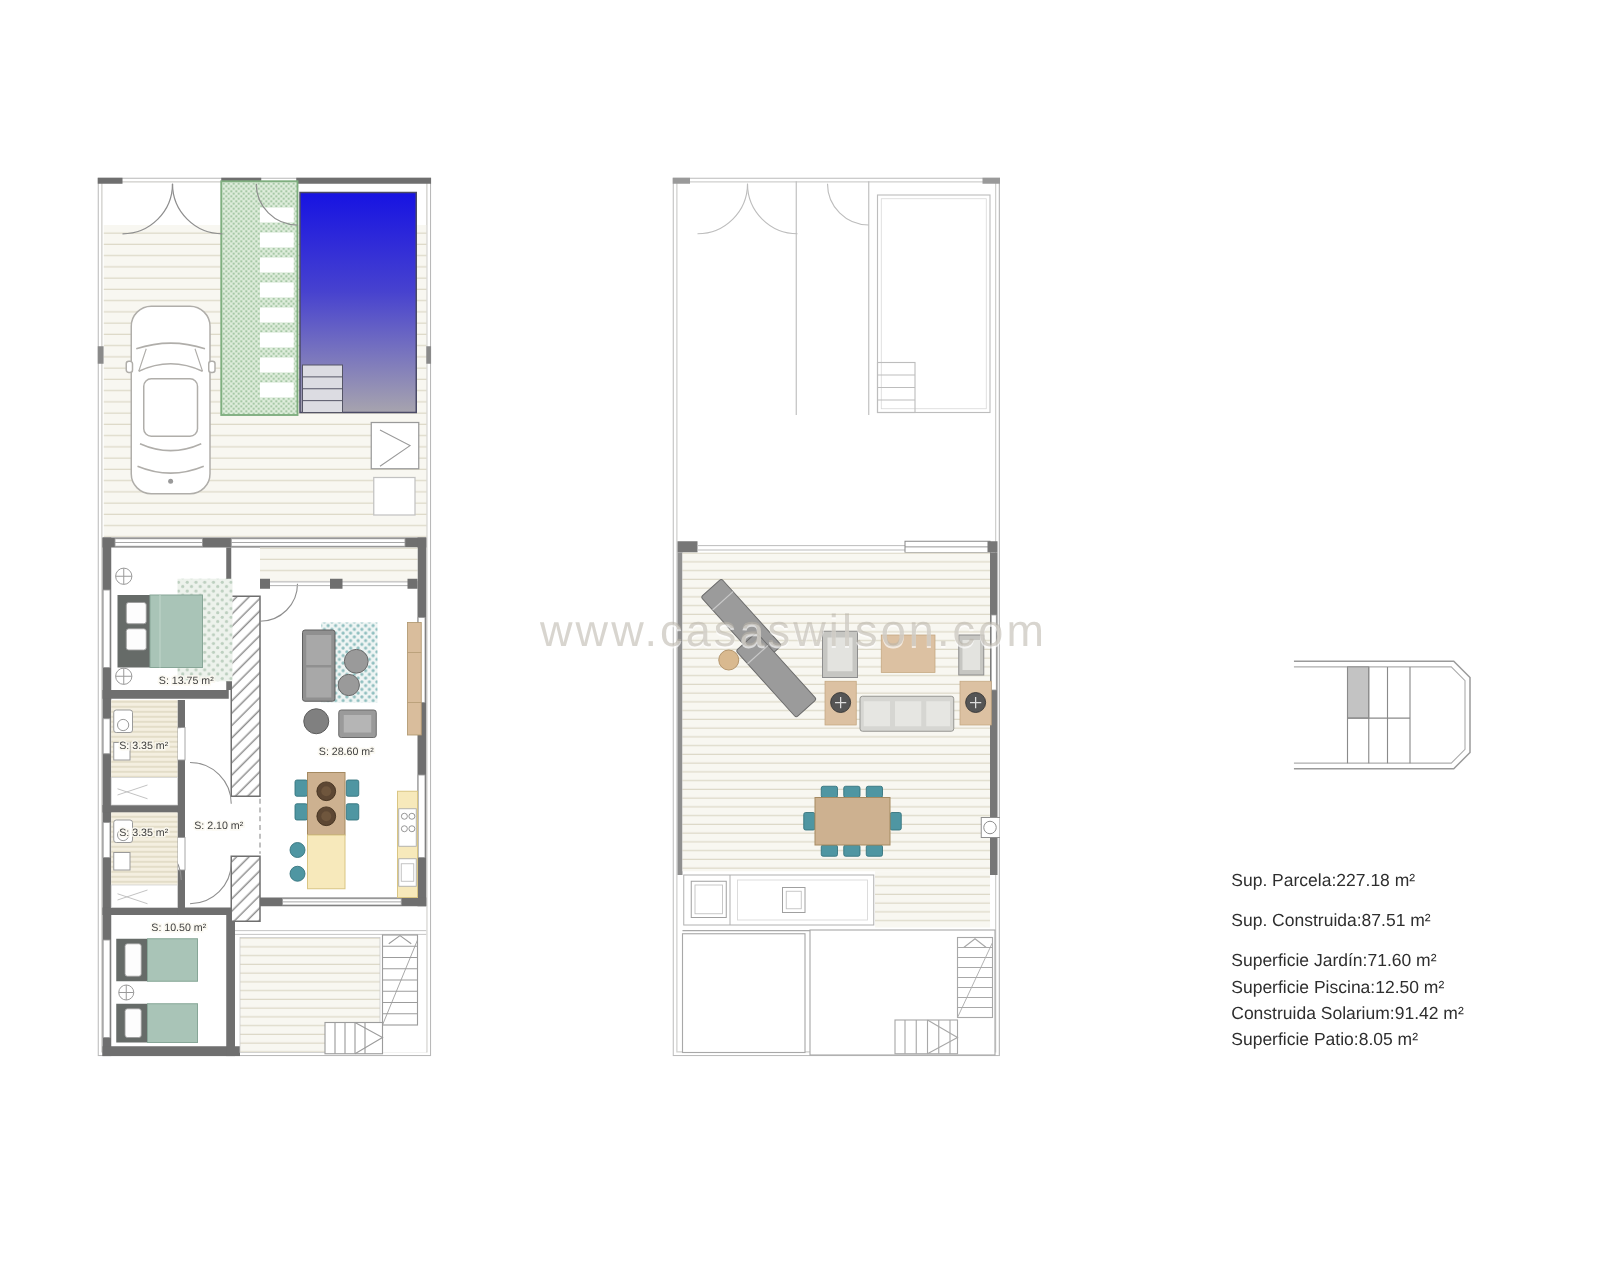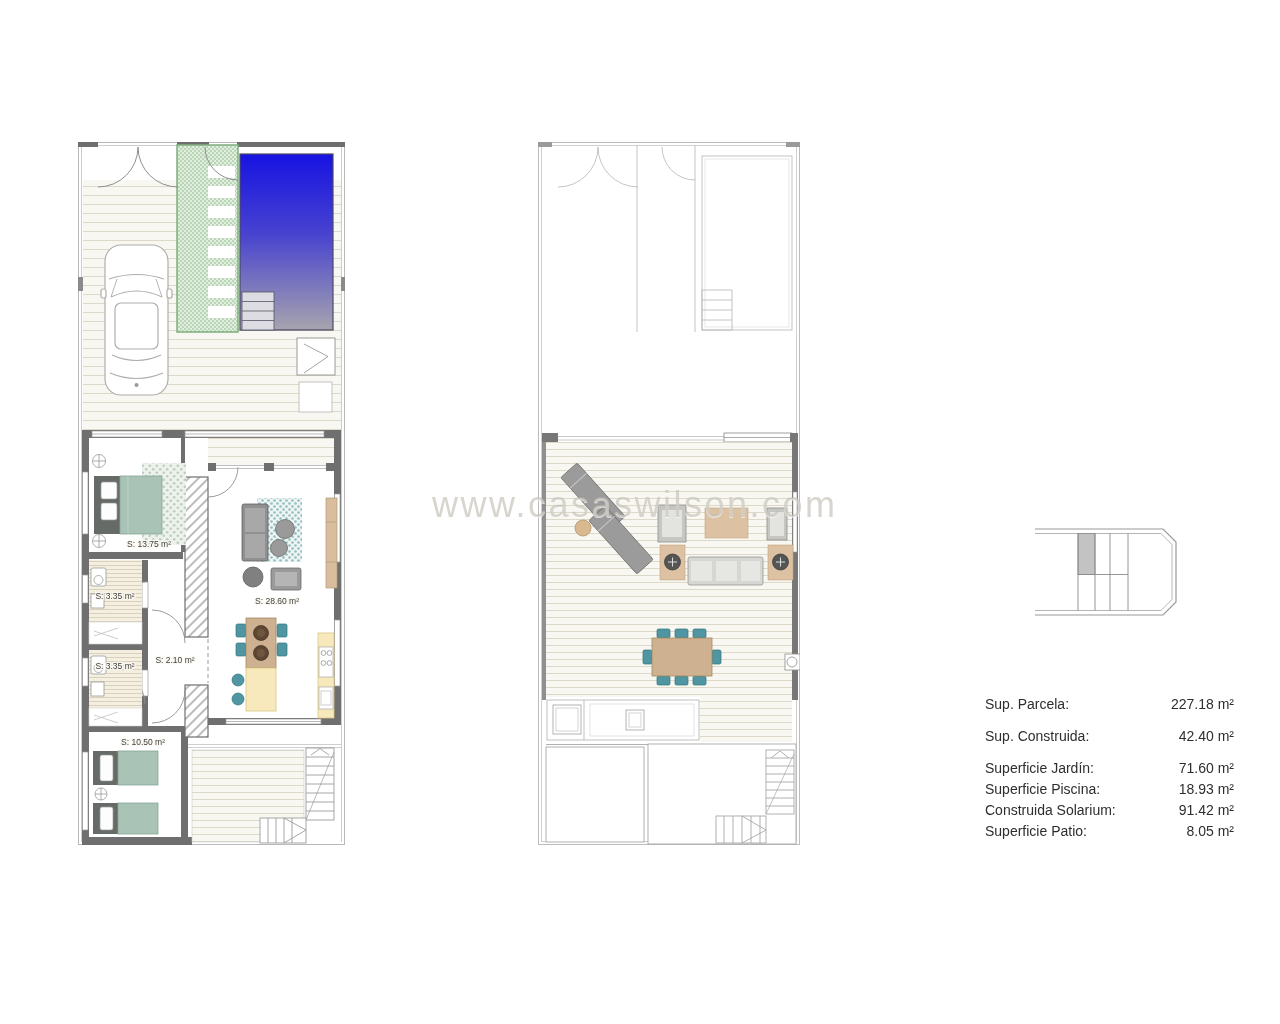--- a/index.html
+++ b/index.html
@@ -4,21 +4,21 @@
 <style>
   html,body{margin:0;padding:0}
   body{width:1280px;height:1024px;background:#ffffff;position:relative;
        font-family:"Liberation Sans",sans-serif;overflow:hidden}
   .abs{position:absolute}
   svg text{font-family:"Liberation Sans",sans-serif}
   .room-label{font-size:8.5px;fill:#3f3f3f;paint-order:stroke;stroke:rgba(250,248,240,.85);stroke-width:2.5px}
   #watermark{position:absolute;left:432px;top:484px;font-size:36px;letter-spacing:2.5px;
              color:rgba(184,179,168,.55);text-shadow:0 1px 0 rgba(255,255,255,.65);white-space:nowrap}
   .areas{position:absolute;left:985px;top:694px;width:249px;font-size:14px;color:#2e2e2e}
-  .arow{display:flex;justify-content:space-between;height:21px;line-height:21px}
+  .arow{display:flex;height:21px;line-height:21px}
   .arow.sp{margin-bottom:11px}
   .alabel{text-align:left}
   .avalue{text-align:right}
 </style>
 </head>
 <body>
 
 <svg width="0" height="0" style="position:absolute" aria-hidden="true">
   <defs>
     <pattern id="deck" width="9" height="9" patternUnits="userSpaceOnUse">
@@ -460,29 +460,29 @@
 
 <div id="watermark">www.casaswilson.com</div>
 
 <div class="areas">
   <div class="arow sp">
     <span class="alabel">Sup. Parcela:</span>
     <span class="avalue">227.18 m²</span>
   </div>
   <div class="arow sp">
     <span class="alabel">Sup. Construida:</span>
-    <span class="avalue">42.40 m²</span>
+    <span class="avalue">87.51 m²</span>
   </div>
   <div class="arow">
     <span class="alabel">Superficie Jardín:</span>
     <span class="avalue">71.60 m²</span>
   </div>
   <div class="arow">
     <span class="alabel">Superficie Piscina:</span>
-    <span class="avalue">18.93 m²</span>
+    <span class="avalue">12.50 m²</span>
   </div>
   <div class="arow">
     <span class="alabel">Construida Solarium:</span>
     <span class="avalue">91.42 m²</span>
   </div>
   <div class="arow">
     <span class="alabel">Superficie Patio:</span>
     <span class="avalue">8.05 m²</span>
   </div>
 </div>

